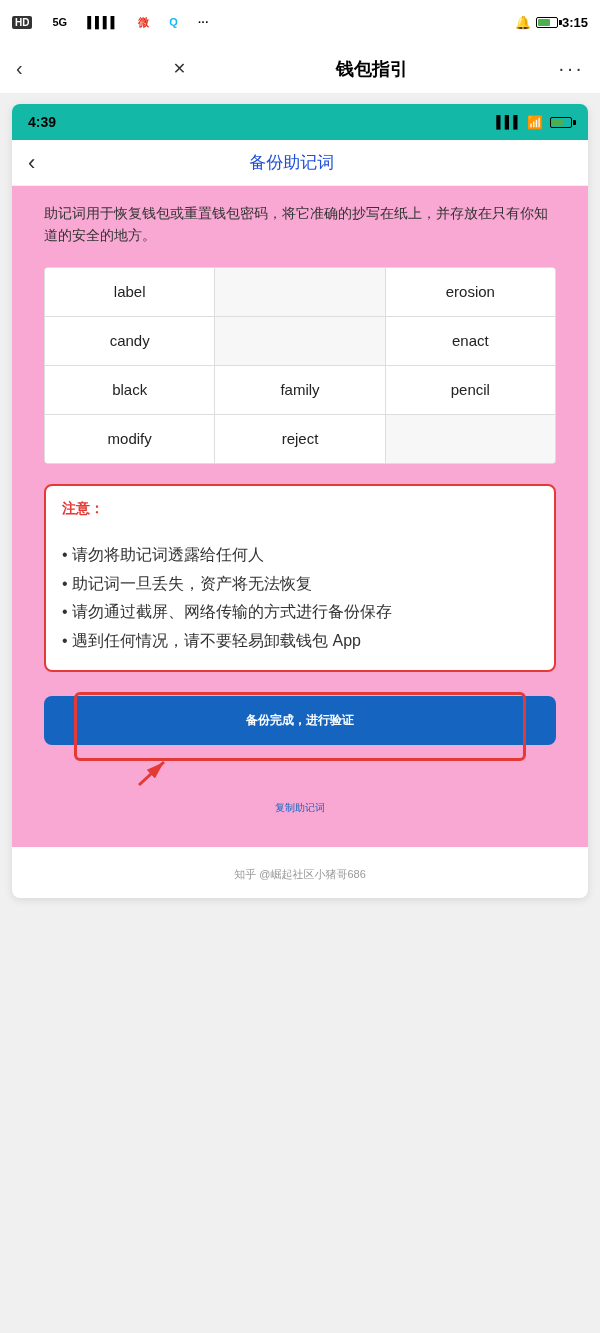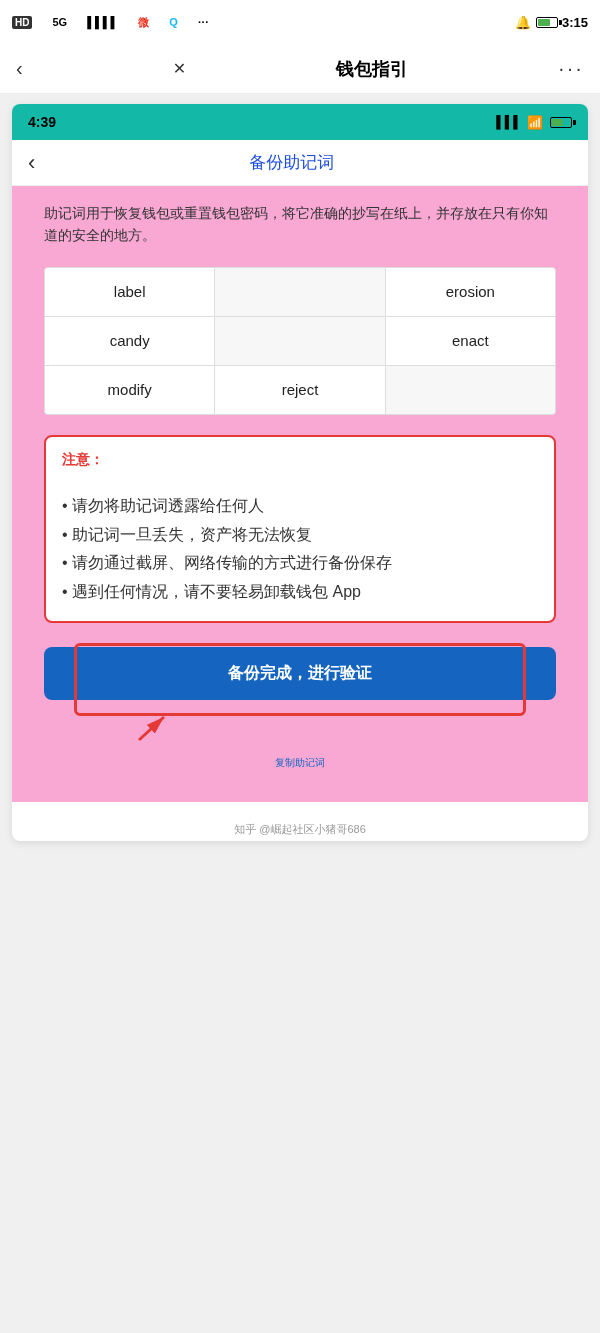--- a/index.html
+++ b/index.html
@@ -180,21 +180,21 @@
     }
 
     
     .btn-verify {
       width: 100%;
       background: #1565c0;
       color: #fff;
       border: none;
       border-radius: 8px;
       padding: 16px;
-      font-size: 16px;
+      font-size: 12px;
       font-weight: 600;
       cursor: pointer;
       margin-bottom: 12px;
       position: relative;
     }
     .red-box-overlay {
       position: absolute;
       top: -4px;
       left: 30px;
       right: 30px;
@@ -209,21 +209,21 @@
       color: #1565c0;
       font-size: 10px;
       cursor: pointer;
       padding: 8px 0 16px;
       display: block;
     }
 
     
     .bottom-area {
       text-align: center;
-      padding: 20px 0 4px;
+      padding: 20px 0 16px;
       font-size: 11px;
       color: #999;
     }
     .battery-icon {
       display: inline-block;
       width: 22px;
       height: 11px;
       border: 1.5px solid #000;
       border-radius: 2px;
       position: relative;
@@ -315,20 +315,25 @@
         <div class="mnemonic-cell empty"></div>
         <div class="mnemonic-cell">erosion</div>
       </div>
 
       <div class="mnemonic-row">
         <div class="mnemonic-cell">candy</div>
         <div class="mnemonic-cell empty"></div>
         <div class="mnemonic-cell">enact</div>
       </div>
 
+      <div class="mnemonic-row">
+        <div class="mnemonic-cell">black</div>
+        <div class="mnemonic-cell">family</div>
+        <div class="mnemonic-cell">pencil</div>
+      </div>
 
       <div class="mnemonic-row">
         <div class="mnemonic-cell">modify</div>
         <div class="mnemonic-cell">reject</div>
         <div class="mnemonic-cell empty"></div>
       </div>
     </div>
 
     <div class="warning-box">
       <div class="warning-title">注意：</div>

